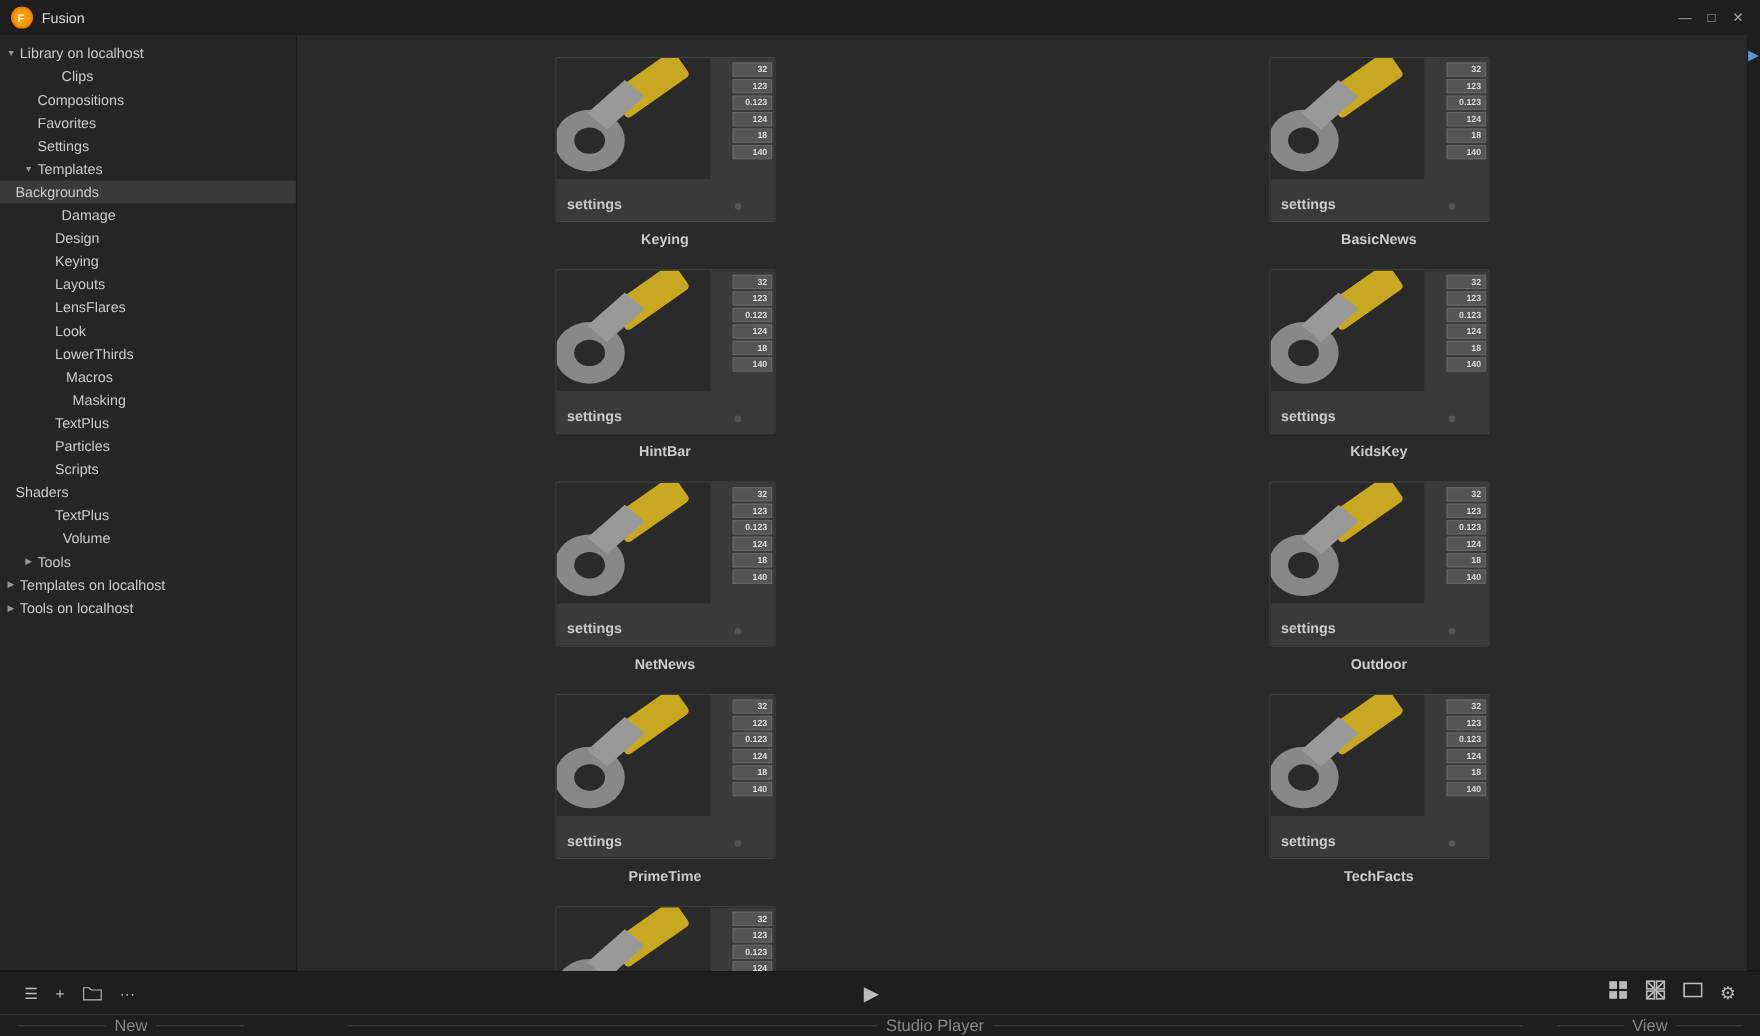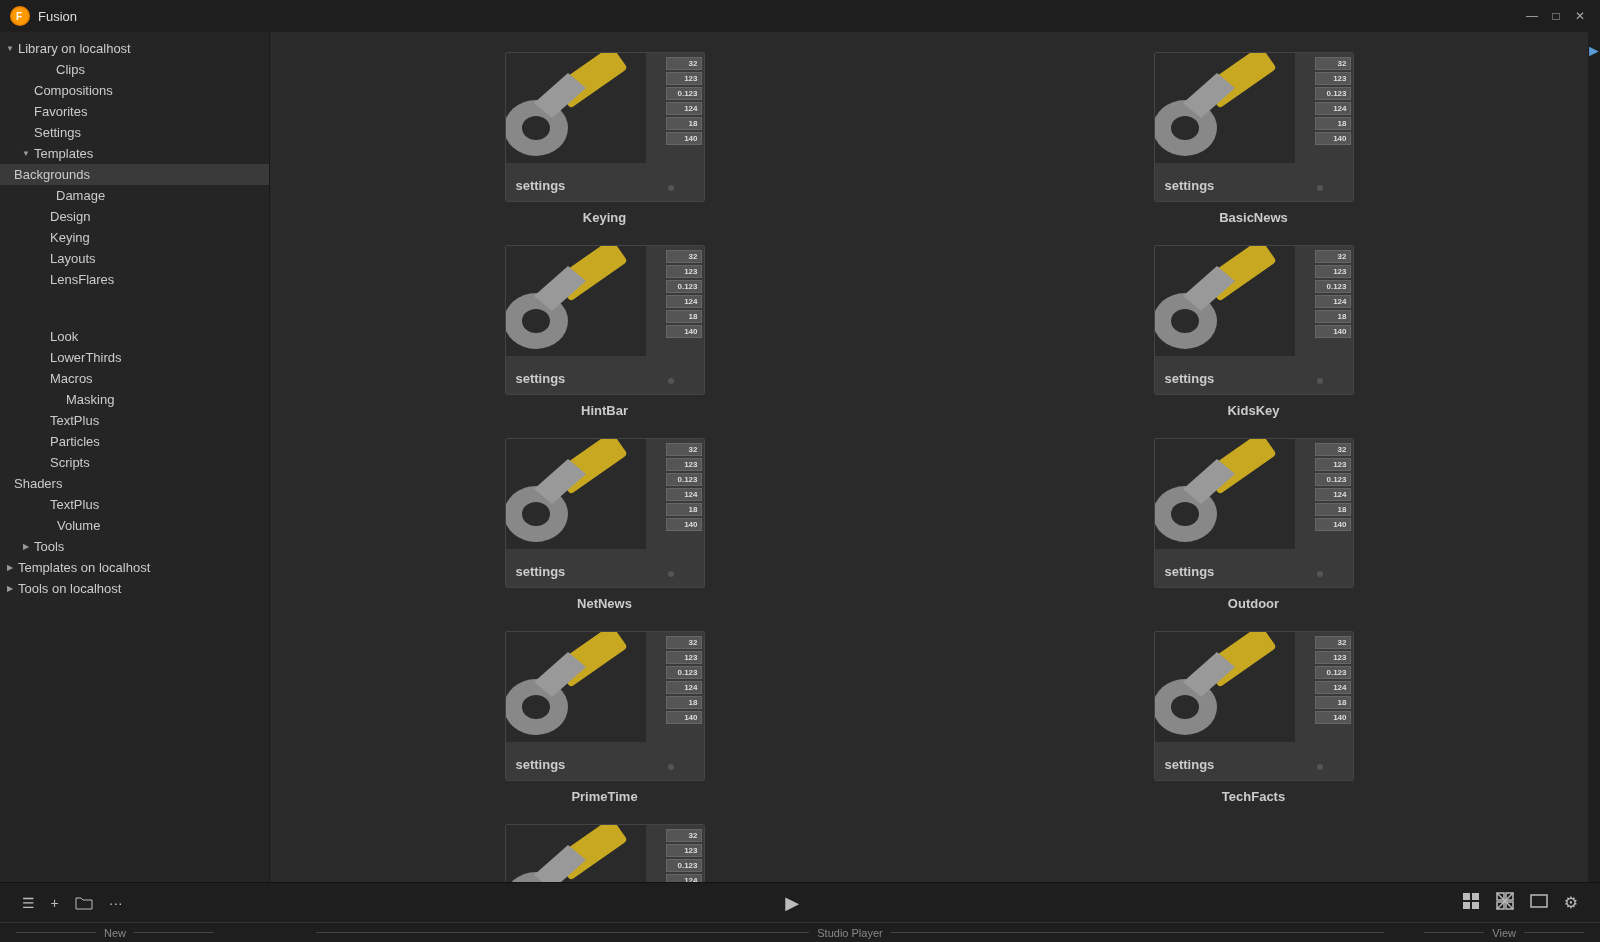--- a/index.html
+++ b/index.html
@@ -226,21 +226,21 @@
       border-top: 1px solid #333;
       padding: 0 16px;
     }
     .bottom-divider {
       flex: 1;
       height: 1px;
       background: #444;
     }
     .bottom-label {
       color: #888;
-      font-size: 11px;
+      font-size: 15px;
     }
 
     .bottom-btn {
       background: none;
       border: none;
       color: #bbb;
       cursor: pointer;
       font-size: 14px;
       padding: 4px 6px;
       display: flex; align-items: center;
@@ -364,29 +364,29 @@
         <span class="label">Keying</span>
       </div>
       <div class="tree-item" style="padding-left: 36px;">
         <span class="arrow" style="font-size: 8px; color: rgb(153, 153, 153); margin-right: 2px; width: 12px; display: inline-block;"></span>
         <span class="label">Layouts</span>
       </div>
       <div class="tree-item" style="padding-left: 36px;">
         <span class="arrow" style="font-size: 8px; color: rgb(153, 153, 153); margin-right: 2px; width: 12px; display: inline-block;"></span>
         <span class="label">LensFlares</span>
       </div>
-      <div class="tree-item" style="padding-left: 36px; margin-top: 36px;">
+      <div class="tree-item" style="padding-left: 36px;">
         <span class="arrow" style="font-size: 8px; color: rgb(153, 153, 153); margin-right: 2px; width: 12px; display: inline-block;"></span>
         <span class="label">Look</span>
       </div>
       <div class="tree-item" style="padding-left: 36px;">
         <span class="arrow" style="font-size: 8px; color: rgb(153, 153, 153); margin-right: 2px; width: 12px; display: inline-block;"></span>
         <span class="label">LowerThirds</span>
       </div>
-      <div class="tree-item" style="padding-left: 36px;">
+      <div class="tree-item" style="padding-left: 46px;">
         <span class="arrow" style="font-size: 8px; color: rgb(153, 153, 153); margin-right: 2px; width: 12px; display: inline-block;"></span>
         <span class="label">Macros</span>
       </div>
       <div class="tree-item" style="padding-left: 52px;">
         <span class="arrow" style="font-size: 8px; color: rgb(153, 153, 153); margin-right: 2px; width: 12px; display: inline-block;"></span>
         <span class="label">Masking</span>
       </div>
       <div class="tree-item" style="padding-left: 36px;">
         <span class="arrow" style="font-size: 8px; color: rgb(153, 153, 153); margin-right: 2px; width: 12px; display: inline-block;"></span>
         <span class="label">TextPlus</span>

